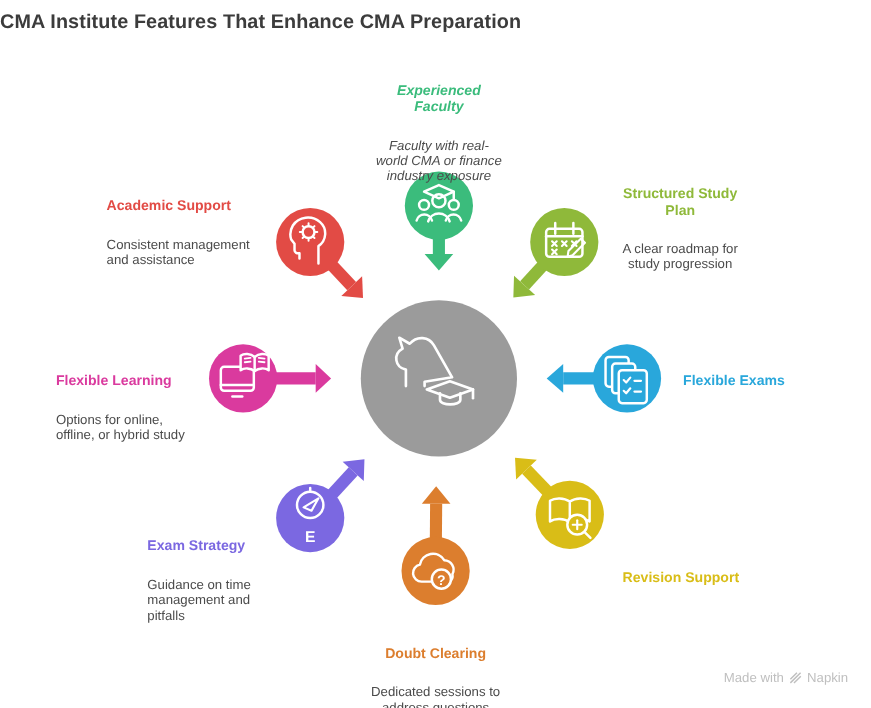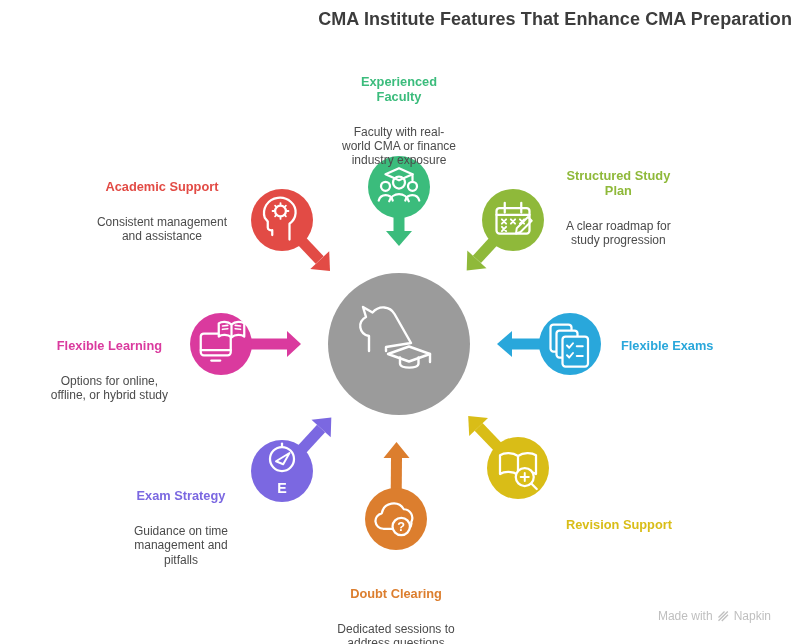--- a/index.html
+++ b/index.html
@@ -1,25 +1,25 @@
 <!DOCTYPE html>
 <html><head>
 <meta charset="utf-8">
 <style>
   html,body{margin:0;padding:0;background:#ffffff;}
   body{width:792px;height:644px;font-family:"Liberation Sans","DejaVu Sans",sans-serif;}
   .canvas{position:relative;width:792px;height:644px;overflow:hidden;background:#ffffff;}
-  .title{position:absolute;top:9px;left:0;width:100%;margin:0;text-align:right;
+  .title{position:absolute;top:9px;left:0;width:100%;margin:0;text-align:left;
          font-size:18px;font-weight:bold;color:#3c3c3c;letter-spacing:.1px;}
   svg.diagram{position:absolute;left:0;top:0;}
   .feature-text{position:absolute;white-space:pre-line;}
   .feature-label{font-size:12.8px;font-weight:bold;line-height:1.16;}
   .feature-desc{font-size:12px;color:#4b4b4b;line-height:1.2;margin-top:2px;}
   .align-c{text-align:center;transform:translateX(-50%);}
-  .align-r{text-align:center;}
+  .align-r{text-align:left;}
   .align-l{text-align:center;}
   .watermark{position:absolute;right:21px;bottom:21px;display:flex;align-items:center;gap:4px;
              font-size:12px;color:#bfbfbf;}
   .icon-glyph{font-family:"Liberation Sans","DejaVu Sans",sans-serif;}
 </style>
 </head>
 <body>
 
 <div class="canvas">
 
@@ -157,21 +157,21 @@
       <circle cx="399" cy="344" r="71" fill="#9b9b9b"></circle>
       <g transform="translate(399,344)" stroke="#fff" stroke-width="2.4" fill="none" stroke-linecap="round" stroke-linejoin="round">
         <path d="M -30 7 L -30 -8 C -40 -10 -42 -22 -33 -27 L -36 -37 L -26.5 -31.5 C -20 -39 -9 -38 -4.5 -30 L 12 -1 L -13 3 L -13 7"></path>
         <polygon points="-11,10 10,2.5 31,10 10,17.5"></polygon>
         <path d="M 1 13.5 L 1 19.5 C 1 25 19.5 25 19.5 19.5 L 19.5 13.5"></path>
         <path d="M 31 10 L 31 18"></path>
       </g>
     </g>
   </svg>
 
-  <div class="feature-text align-c" style="left:399px;top:57px;">
+  <div class="feature-text align-c" style="left:399px;top:57px;font-style:italic;">
     <div class="feature-label" style="color: rgb(59, 188, 124);">Experienced
 Faculty</div>
     <div class="feature-desc">Faculty with real-
 world CMA or finance
 industry exposure</div>
   </div>
 
   <div class="feature-text align-l" style="left:566px;top:151px;">
     <div class="feature-label" style="color: rgb(143, 185, 58);">Structured Study
 Plan</div>

